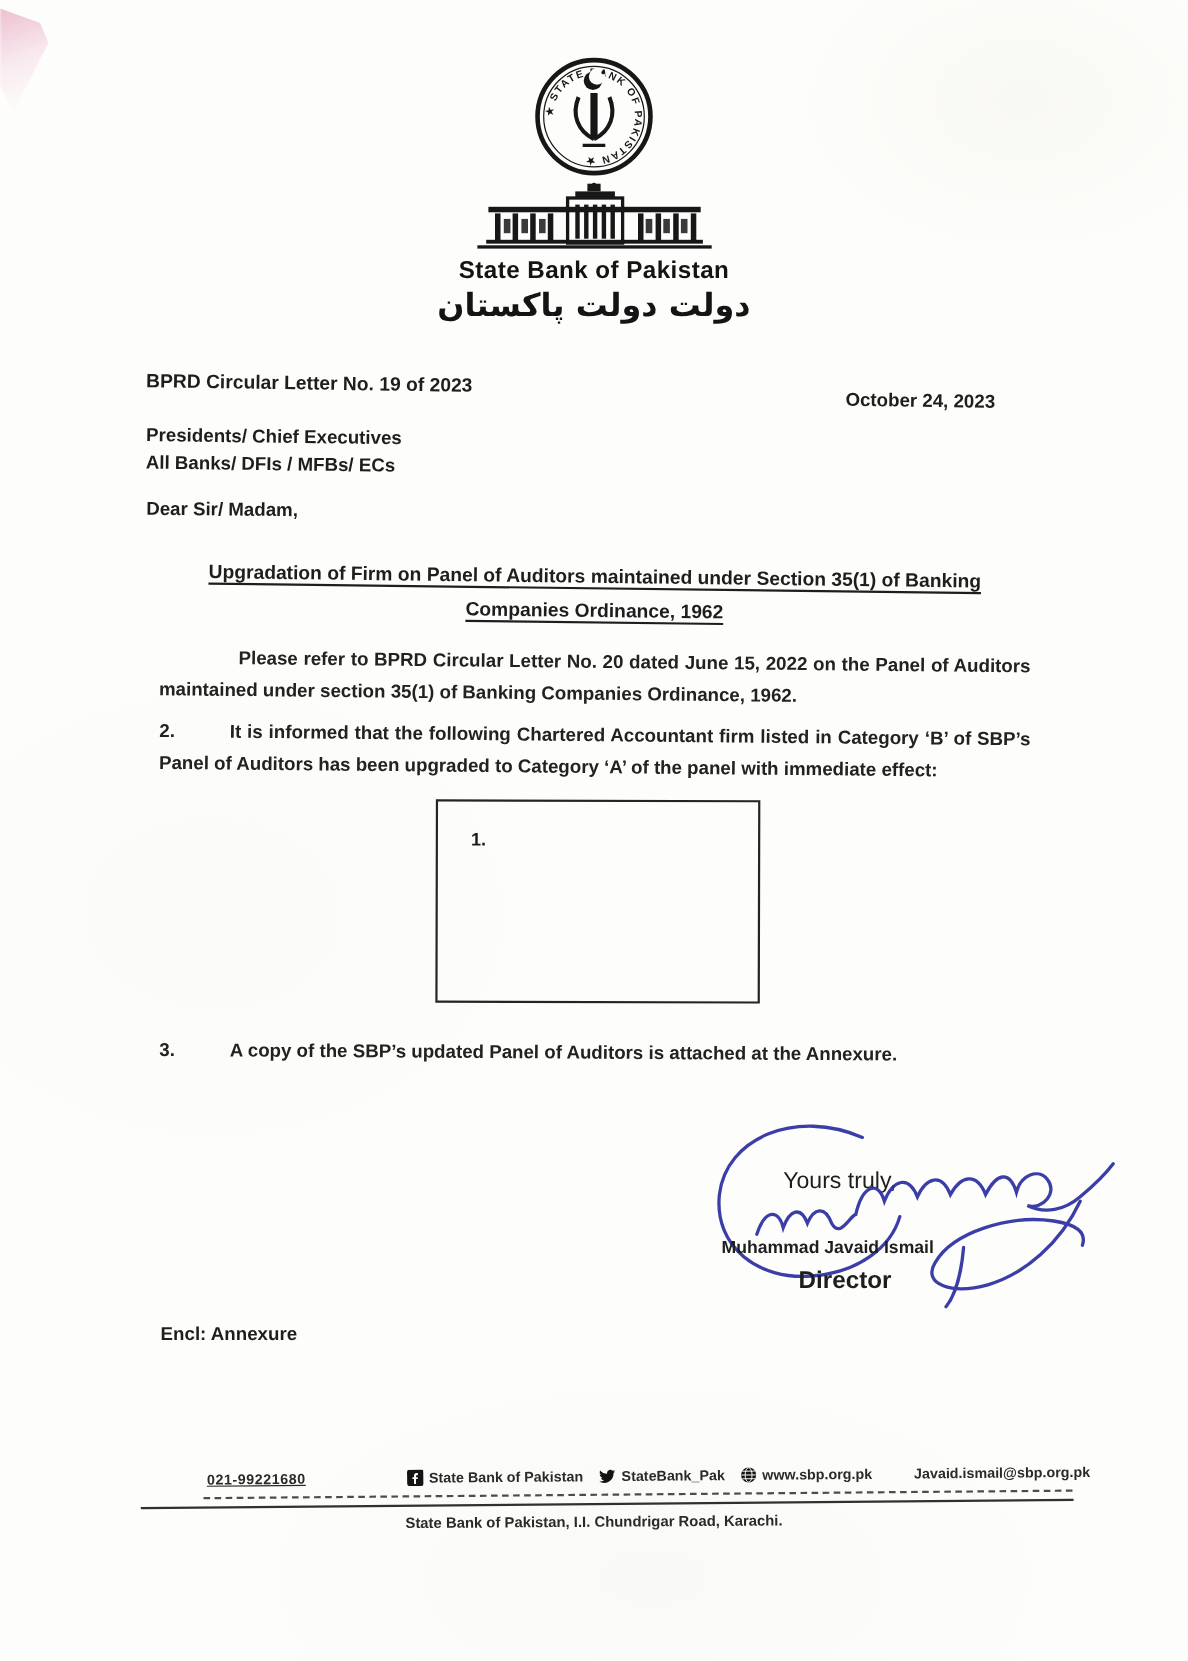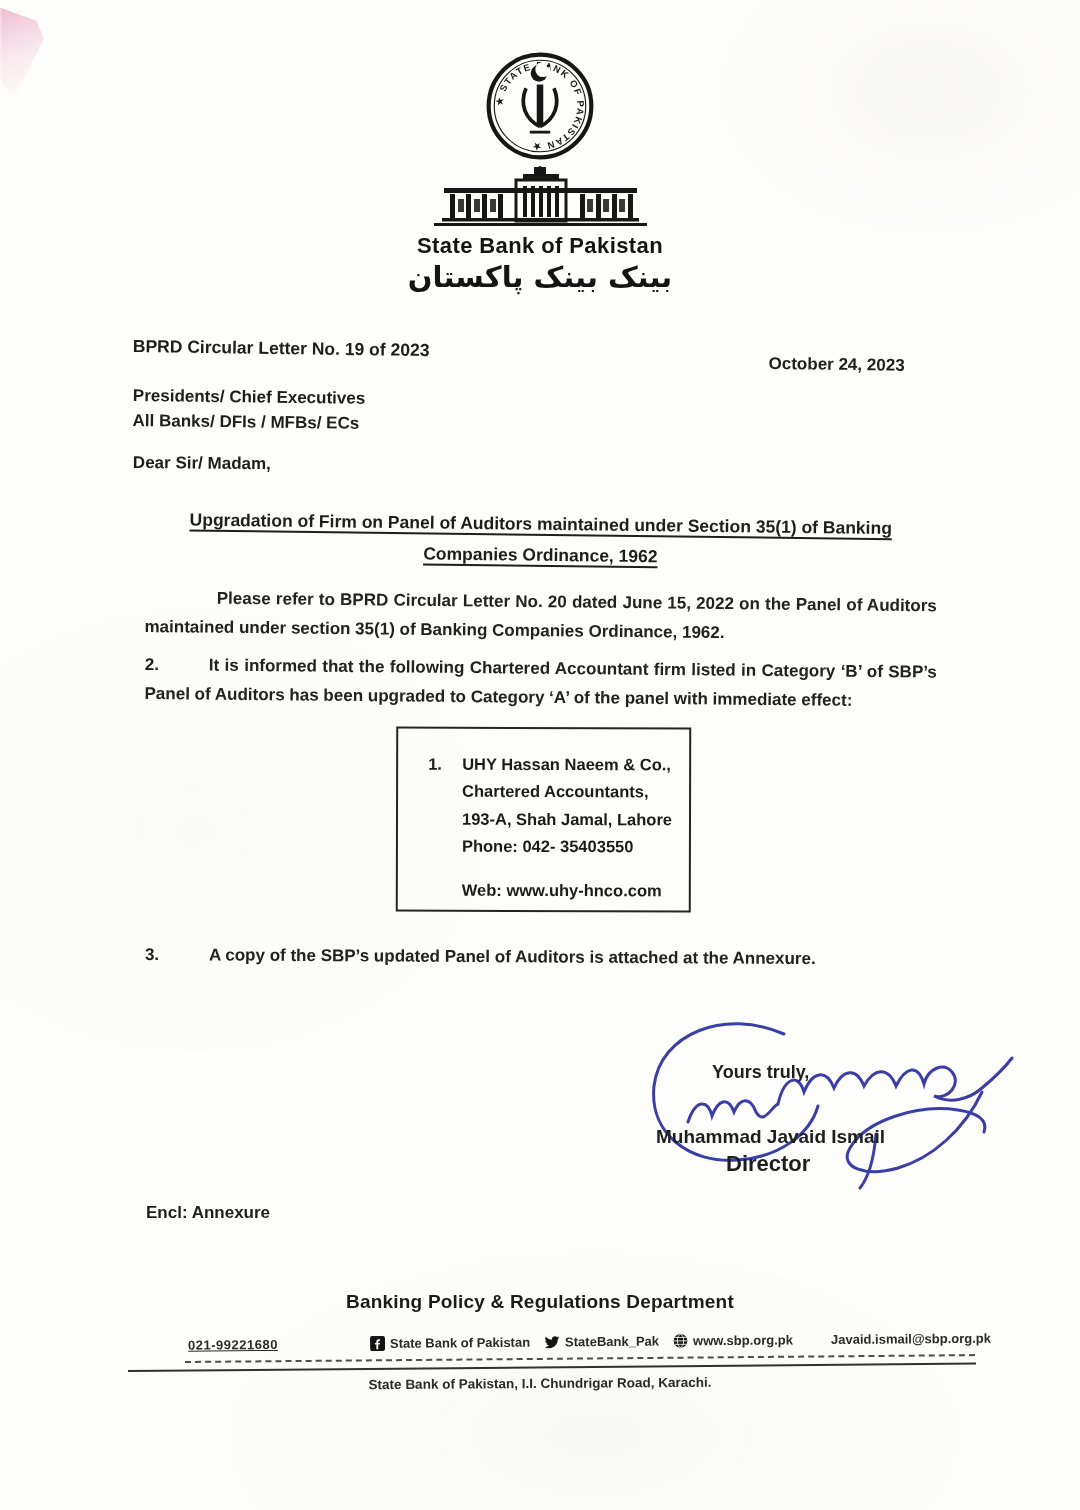--- a/index.html
+++ b/index.html
@@ -36,23 +36,23 @@
   .p1 { top:583px; text-indent:72px; transform:rotate(.6deg); transform-origin:left top; }
   .p2 { top:650px; transform:rotate(.55deg); transform-origin:left top; }
   .p3 { top:940px; transform:rotate(.35deg); transform-origin:left top; }
   .pnum { display:inline-block; width:64px; font-weight:700; text-indent:0; }
   
   .firm-box { position:absolute; left:396px; top:727px; width:295px; height:185px; border:2.5px solid #242424; transform:rotate(.15deg); }
   .firm-row { display:flex; padding:22px 0 0 30px; font-size:16.5px; font-weight:700; line-height:1.66; color:#1b1b1b; }
   .firm-num { width:34px; }
   .firm-web { margin-top:16px; }
   
-  .yours { position:absolute; left:712px; top:1062px; font-size:18px; font-weight:700; }
+  .yours { position:absolute; left:712px; top:1062px; font-size:21px; font-weight:400; }
   .sig-svg { position:absolute; left:626px; top:1006px; }
-  .sig-name { position:absolute; left:656px; top:1126px; font-size:19px; font-weight:700; }
+  .sig-name { position:absolute; left:656px; top:1126px; font-size:16px; font-weight:700; }
   .sig-title { position:absolute; left:726px; top:1151px; font-size:22px; font-weight:600; }
   .encl { position:absolute; left:146px; top:1203px; font-size:17px; font-weight:700;text-align:right; }
   
   .dept { position:absolute; top:1291px; left:0; width:100%; text-align:center; font-size:19px; font-weight:600; letter-spacing:.2px; color:#1b1b1b; }
   .contact-row { position:absolute; top:1338px; left:150px; width:800px; display:flex; align-items:center; font-size:13px; font-weight:700; color:#2a2a2a; transform:rotate(-.5deg); transform-origin:left top; }
   .contact-item { display:flex; align-items:center; gap:5px; white-space:nowrap; }
   .contact-phone { margin-left:38px; letter-spacing:.5px;text-decoration:underline; }
   .contact-fb { margin-left:92px; }
   .contact-tw { margin-left:14px; }
   .contact-web { margin-left:14px; }
@@ -109,21 +109,21 @@
       <rect x="30" y="33" width="6" height="13" fill="#171717" opacity=".85"></rect>
       <rect x="46" y="33" width="6" height="13" fill="#171717" opacity=".85"></rect>
       <rect x="62" y="33" width="6" height="13" fill="#171717" opacity=".85"></rect>
       <rect x="159" y="33" width="6" height="13" fill="#171717" opacity=".85"></rect>
       <rect x="175" y="33" width="6" height="13" fill="#171717" opacity=".85"></rect>
       <rect x="191" y="33" width="6" height="13" fill="#171717" opacity=".85"></rect>
       <rect x="14" y="52" width="197" height="3.5" fill="#171717"></rect>
       <rect x="6" y="57" width="213" height="3" fill="#171717"></rect>
     </svg>
     <div class="bank-name">State Bank of Pakistan</div>
-    <div class="urdu" dir="rtl">بینک بینک پاکستان</div>
+    <div class="urdu" dir="rtl">دولت دولت پاکستان</div>
   </div>
 
   <div class="meta">
     <span class="circular-no">BPRD Circular Letter No. 19 of 2023</span>
     <span class="letter-date">October 24, 2023</span>
   </div>
 
   <div class="recipient">
     <div>Presidents/ Chief Executives</div>
     <div>All Banks/ DFIs / MFBs/ ECs</div>
@@ -135,47 +135,39 @@
     <span>Upgradation of Firm on Panel of Auditors maintained under Section 35(1) of Banking Companies Ordinance, 1962</span>
   </div>
 
   <p class="para p1">Please refer to BPRD Circular Letter No. 20 dated June 15, 2022 on the Panel of Auditors maintained under section 35(1) of Banking Companies Ordinance, 1962.</p>
 
   <p class="para p2"><span class="pnum">2.</span><span>It is informed that the following Chartered Accountant firm listed in Category ‘B’ of SBP’s Panel of Auditors has been upgraded to Category ‘A’ of the panel with immediate effect:</span></p>
 
   <div class="firm-box">
     <div class="firm-row">
       <span class="firm-num">1.</span>
-      <div class="firm-lines">
-        <div>UHY Hassan Naeem &amp; Co.,</div>
-        <div>Chartered Accountants,</div>
-        <div>193-A, Shah Jamal, Lahore</div>
-        <div>Phone: 042- 35403550</div>
-        <div class="firm-web">Web: www.uhy-hnco.com</div>
-      </div>
     </div>
   </div>
 
   <p class="para p3"><span class="pnum">3.</span><span>A copy of the SBP’s updated Panel of Auditors is attached at the Annexure.</span></p>
 
   <div class="yours">Yours truly,</div>
   <svg class="sig-svg" width="400" height="185" viewBox="0 0 400 185">
     <g fill="none" stroke="#2c2ea0" stroke-width="3" stroke-linecap="round" opacity=".92">
       <path d="M158,28 C98,2 34,28 28,80 C23,128 64,158 112,154 C154,151 184,128 192,100"></path>
       <path d="M62,116 C70,92 82,94 86,110 C92,94 102,90 108,106 C114,92 124,90 130,106 C138,120 146,100 152,98 C158,72 172,66 178,86 C186,66 200,62 208,82 C216,64 230,60 238,80 C248,62 262,60 270,80 C280,60 292,58 298,78 C302,62 318,56 326,66 C336,78 322,94 308,90 C324,98 342,94 356,82 C368,72 380,60 386,52"></path>
       <path d="M356,86 C338,124 306,152 272,162 C240,171 212,162 224,142 C240,114 292,98 332,104 C352,107 362,114 358,126"></path>
       <path d="M250,128 C248,152 242,172 234,182"></path>
     </g>
   </svg>
   <div class="sig-name">Muhammad Javaid Ismail</div>
   <div class="sig-title">Director</div>
 
   <div class="encl">Encl: Annexure</div>
 
-  <div class="dept">Banking Policy &amp; Regulations Department</div>
 
   <div class="contact-row">
     <span class="contact-item contact-phone">021-99221680</span>
     <span class="contact-item contact-fb">
       <span class="icon">
         <svg width="15" height="15" viewBox="0 0 24 24">
             <rect width="24" height="24" rx="3.5" fill="#141414"></rect>
             <path d="M15.8 8.2h-1.9c-.5 0-.9.5-.9 1.1V11h2.7l-.4 2.7h-2.3V21h-2.9v-7.3H7.8V11h2.3V9c0-2.2 1.4-3.9 3.5-3.9h2.2z" fill="#fdfdfb"></path>
           </svg>
       </span>

